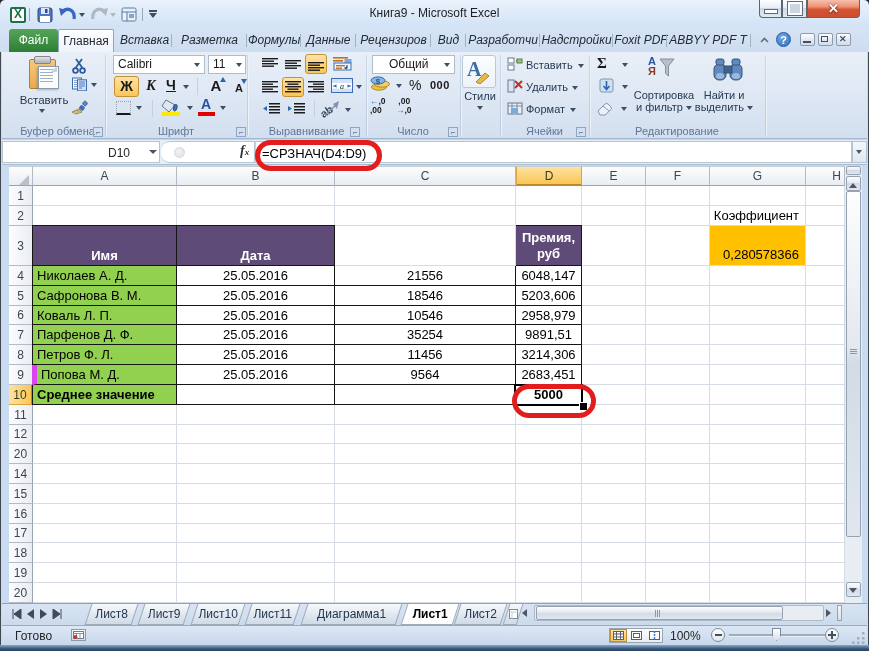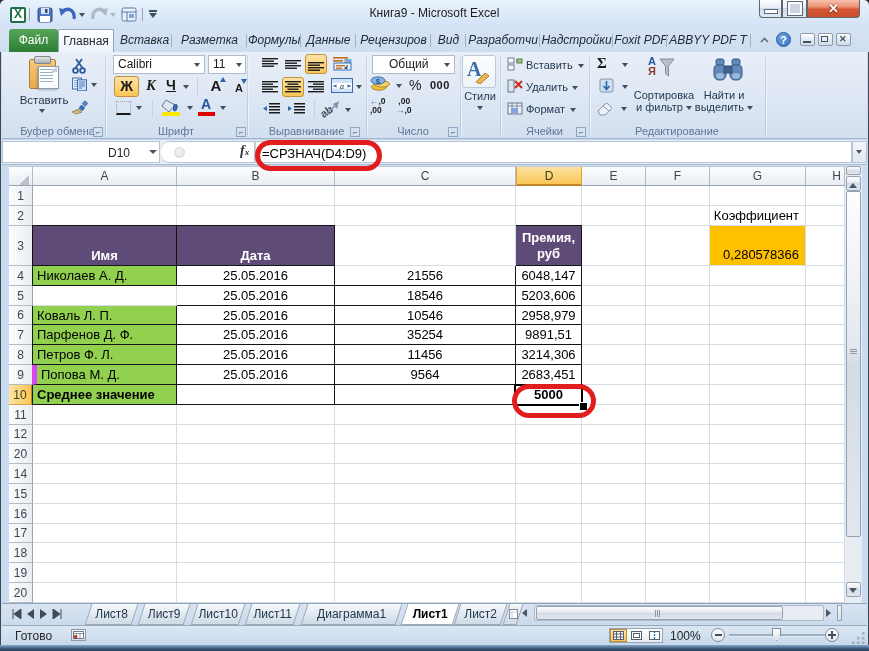--- a/index.html
+++ b/index.html
@@ -408,20 +408,21 @@
   <div class="abs rowh" style="left:9px;top:543px;width:24px;height:20px;line-height:20px;">18</div>
   <div class="abs rowh" style="left:9px;top:563px;width:24px;height:20px;line-height:20px;">19</div>
   <div class="abs rowh" style="left:9px;top:583px;width:24px;height:20px;line-height:20px;">20</div>
   <div class="abs tcell hdrc" style="left:32px;top:225px;width:145px;height:41px;border-left:1px solid #151515;border-top:1px solid #151515;display:flex;align-items:flex-end;justify-content:center;padding-bottom:1px;">Имя</div>
   <div class="abs tcell hdrc" style="left:177px;top:225px;width:158px;height:41px;border-top:1px solid #151515;display:flex;align-items:flex-end;justify-content:center;padding-bottom:1px;">Дата</div>
   <div class="abs tcell hdrc" style="left:516px;top:225px;width:66px;height:41px;border-top:1px solid #151515;display:flex;align-items:center;justify-content:center;">Премия,<br>руб</div>
   <div class="abs tcell grnc" style="left:32px;top:266px;width:145px;height:20px;border-left:1px solid #151515;">Николаев А. Д.</div>
   <div class="abs tcell ctrc" style="left:177px;top:266px;width:158px;height:20px;">25.05.2016</div>
   <div class="abs tcell ctrc" style="left:335px;top:266px;width:181px;height:20px;">21556</div>
   <div class="abs tcell ctrc" style="left:516px;top:266px;width:66px;height:20px;">6048,147</div>
+  <div class="abs tcell grnc" style="left:32px;top:286px;width:145px;height:20px;border-left:1px solid #151515;">Сафронова В. М.</div>
   <div class="abs tcell ctrc" style="left:177px;top:286px;width:158px;height:20px;">25.05.2016</div>
   <div class="abs tcell ctrc" style="left:335px;top:286px;width:181px;height:20px;">18546</div>
   <div class="abs tcell ctrc" style="left:516px;top:286px;width:66px;height:20px;">5203,606</div>
   <div class="abs tcell grnc" style="left:32px;top:306px;width:145px;height:19px;border-left:1px solid #151515;">Коваль Л. П.</div>
   <div class="abs tcell ctrc" style="left:177px;top:306px;width:158px;height:19px;">25.05.2016</div>
   <div class="abs tcell ctrc" style="left:335px;top:306px;width:181px;height:19px;">10546</div>
   <div class="abs tcell ctrc" style="left:516px;top:306px;width:66px;height:19px;">2958,979</div>
   <div class="abs tcell grnc" style="left:32px;top:325px;width:145px;height:20px;border-left:1px solid #151515;">Парфенов Д. Ф.</div>
   <div class="abs tcell ctrc" style="left:177px;top:325px;width:158px;height:20px;">25.05.2016</div>
   <div class="abs tcell ctrc" style="left:335px;top:325px;width:181px;height:20px;">35254</div>

